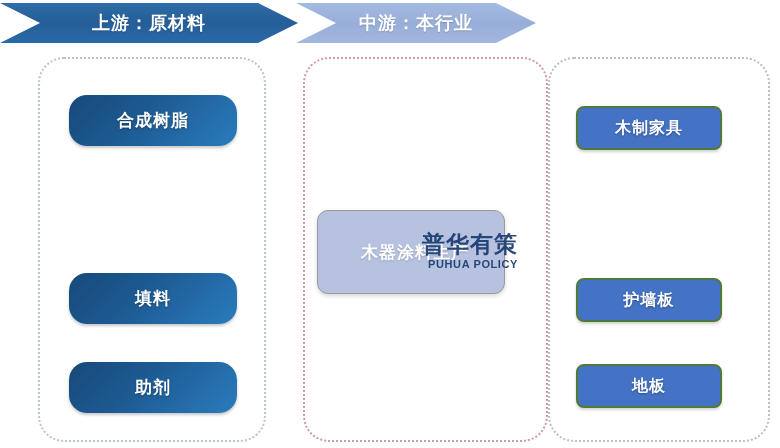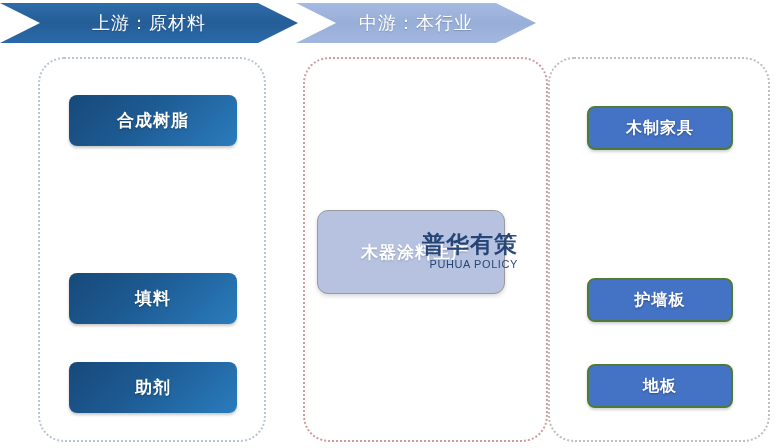--- a/index.html
+++ b/index.html
@@ -27,21 +27,21 @@
     position: absolute;
     top: 0;
     height: 40px;
     display: flex;
     align-items: center;
     justify-content: center;
   }
   .chev-label {
     color: #ffffff;
     font-size: 18px;
-    font-weight: normal;
+    font-weight: bold;
     letter-spacing: 1px;
     white-space: nowrap;
     text-shadow: 0 1px 1px rgba(0,0,0,0.18);
     position: relative;
     z-index: 2;
   }
   .chev-1 {
     left: 0px;
     width: 298px;
     background: linear-gradient(180deg, #2e6da8 0%, #255d97 48%, #2a6aa8 100%);
@@ -83,39 +83,39 @@
     width: 222px;
     border: 2px dotted #bfbfbf;
   }
 
   
   .pill-up {
     position: absolute;
     left: 29px;
     width: 168px;
     height: 51px;
-    border-radius: 8px;
+    border-radius: 18px;
     background: linear-gradient(135deg, #17497a 0%, #1d5a92 42%, #2a7cbd 100%);
     box-shadow: 0 2px 3px rgba(0,0,0,0.22);
     display: flex;
     align-items: center;
     justify-content: center;
   }
   .pill-up .ptxt {
     color: #ffffff;
     font-size: 17px;
     font-weight: bold;
     letter-spacing: 1px;
     text-shadow: 0 1px 2px rgba(0,0,0,0.35);
   }
 
   
   .pill-down {
     position: absolute;
-    left: 37px;
+    left: 26px;
     width: 146px;
     height: 44px;
     border-radius: 8px;
     background: #4472c4;
     border: 2px solid #4f7a3a;
     box-sizing: border-box;
     box-shadow: 0 2px 3px rgba(0,0,0,0.18);
     display: flex;
     align-items: center;
     justify-content: center;
@@ -167,21 +167,21 @@
     color: #1b3c6e;
     font-size: 23px;
     font-weight: bold;
     letter-spacing: 1px;
     line-height: 25px;
     opacity: 0.93;
   }
   .wm-en {
     color: #1b3c6e;
     font-size: 11px;
-    font-weight: normal;
+    font-weight: bold;
     letter-spacing: 0.6px;
     line-height: 14px;
     opacity: 0.93;
   }
 </style>
 </head>
 <body>
 
 <div class="header-band">
   <div class="chev chev-1">

